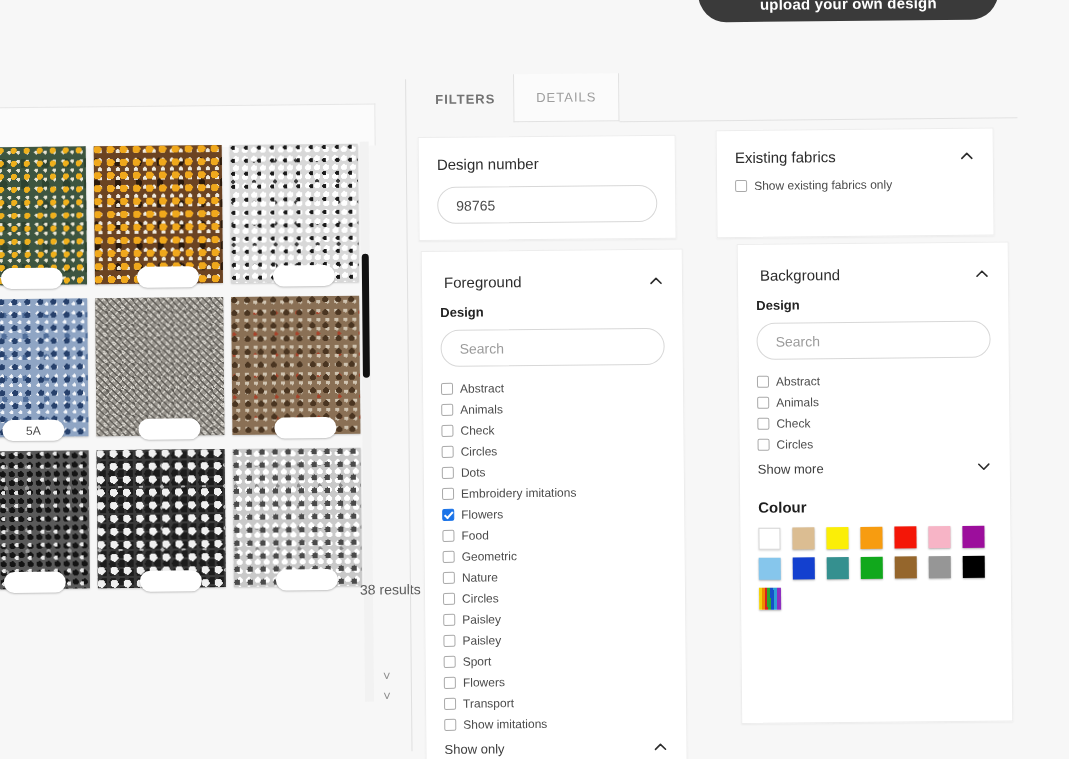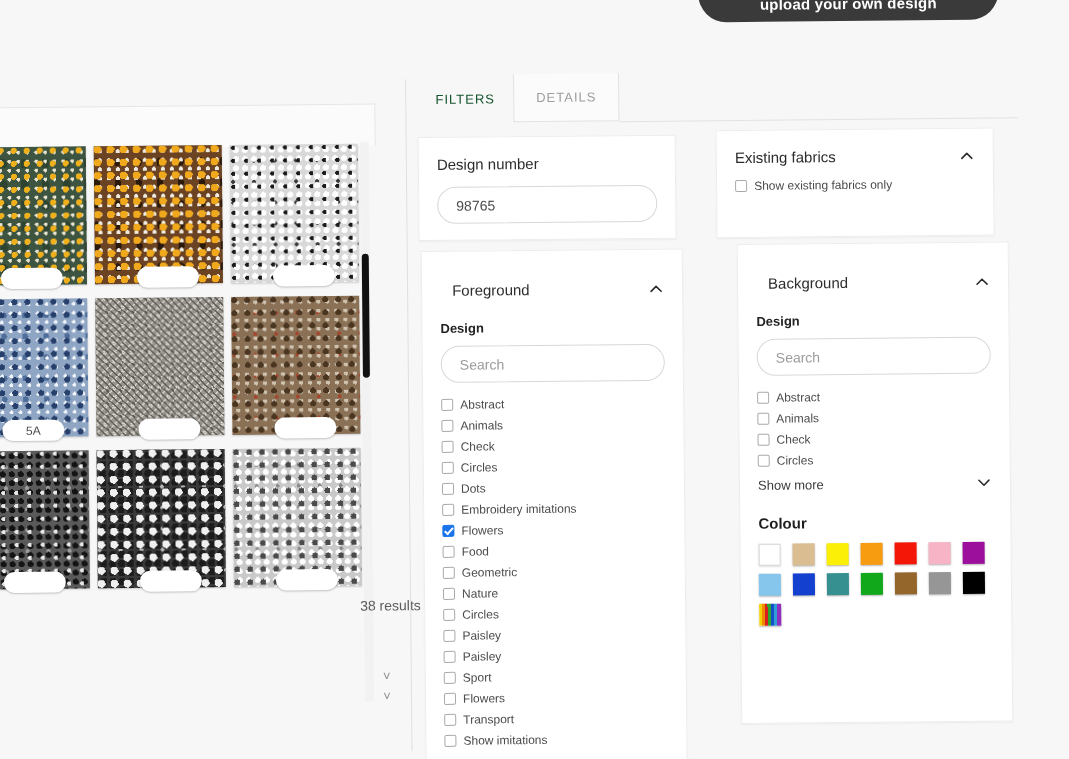--- a/index.html
+++ b/index.html
@@ -206,21 +206,21 @@
     display: flex;
     flex-direction: column;
     align-items: center;
     gap: 7px;
     color: #8e8e8e;
   }
   .pager span { font-size: 13px; line-height: 1; cursor: pointer; }
   .results-count {
     position: absolute;
     left: 372px;
-    top: 606px;
+    top: 590px;
     font-size: 14px;
     color: #5c5c5c;
     white-space: nowrap;
   }
 
   
   .pane-divider {
     position: absolute;
     left: 422px;
     top: 88px;
@@ -252,22 +252,22 @@
     display: flex;
     align-items: center;
     justify-content: center;
     font-size: 13px;
     letter-spacing: 1px;
     cursor: pointer;
     box-sizing: border-box;
   }
   .tab-active {
     width: 96px;
-    color: #14532d;
-    font-weight: normal;
+    color: #737373;
+    font-weight: bold;
   }
   .tab-inactive {
     width: 106px;
     color: #9e9e9e;
     border-left: 1px solid #e2e2e2;
     border-right: 1px solid #e2e2e2;
     border-bottom: 1px solid #e2e2e2;
     background: #fbfbfb;
   }
   .tab-rest {
@@ -498,21 +498,21 @@
         </span>
       </div>
       <div class="chk-row chk-row-exist">
         <span class="chk-box"></span>
         <span class="chk-label">Show existing fabrics only</span>
       </div>
     </div>
 
     <div class="card card-foreground">
       <div class="card-head-row">
-        <div class="card-title" style="margin:12px">Foreground</div>
+        <div class="card-title" style="margin:4px">Foreground</div>
         <span class="chev">
           <svg width="16" height="16" viewBox="0 0 16 16">
                 <path d="M3 10.5L8 5.5L13 10.5" fill="none" stroke="currentColor" stroke-width="1.6" stroke-linecap="round" stroke-linejoin="round"></path>
               </svg>
         </span>
       </div>
       <div class="sub-label">Design</div>
       <input class="pill-input" type="text" placeholder="Search" style="">
       <div id="fg-options" style="margin-top:12px">
             <div class="chk-row">
@@ -589,21 +589,21 @@
         <span class="chev">
           <svg width="16" height="16" viewBox="0 0 16 16">
                 <path d="M3 10.5L8 5.5L13 10.5" fill="none" stroke="currentColor" stroke-width="1.6" stroke-linecap="round" stroke-linejoin="round"></path>
               </svg>
         </span>
       </div>
     </div>
 
     <div class="card card-background">
       <div class="card-head-row">
-        <div class="card-title" style="margin:12px">Background</div>
+        <div class="card-title" style="margin:4px">Background</div>
         <span class="chev">
           <svg width="16" height="16" viewBox="0 0 16 16">
                 <path d="M3 10.5L8 5.5L13 10.5" fill="none" stroke="currentColor" stroke-width="1.6" stroke-linecap="round" stroke-linejoin="round"></path>
               </svg>
         </span>
       </div>
       <div class="sub-label">Design</div>
       <input class="pill-input" type="text" placeholder="Search" style="">
       <div id="bg-options" style="margin-top:12px">
             <div class="chk-row">

